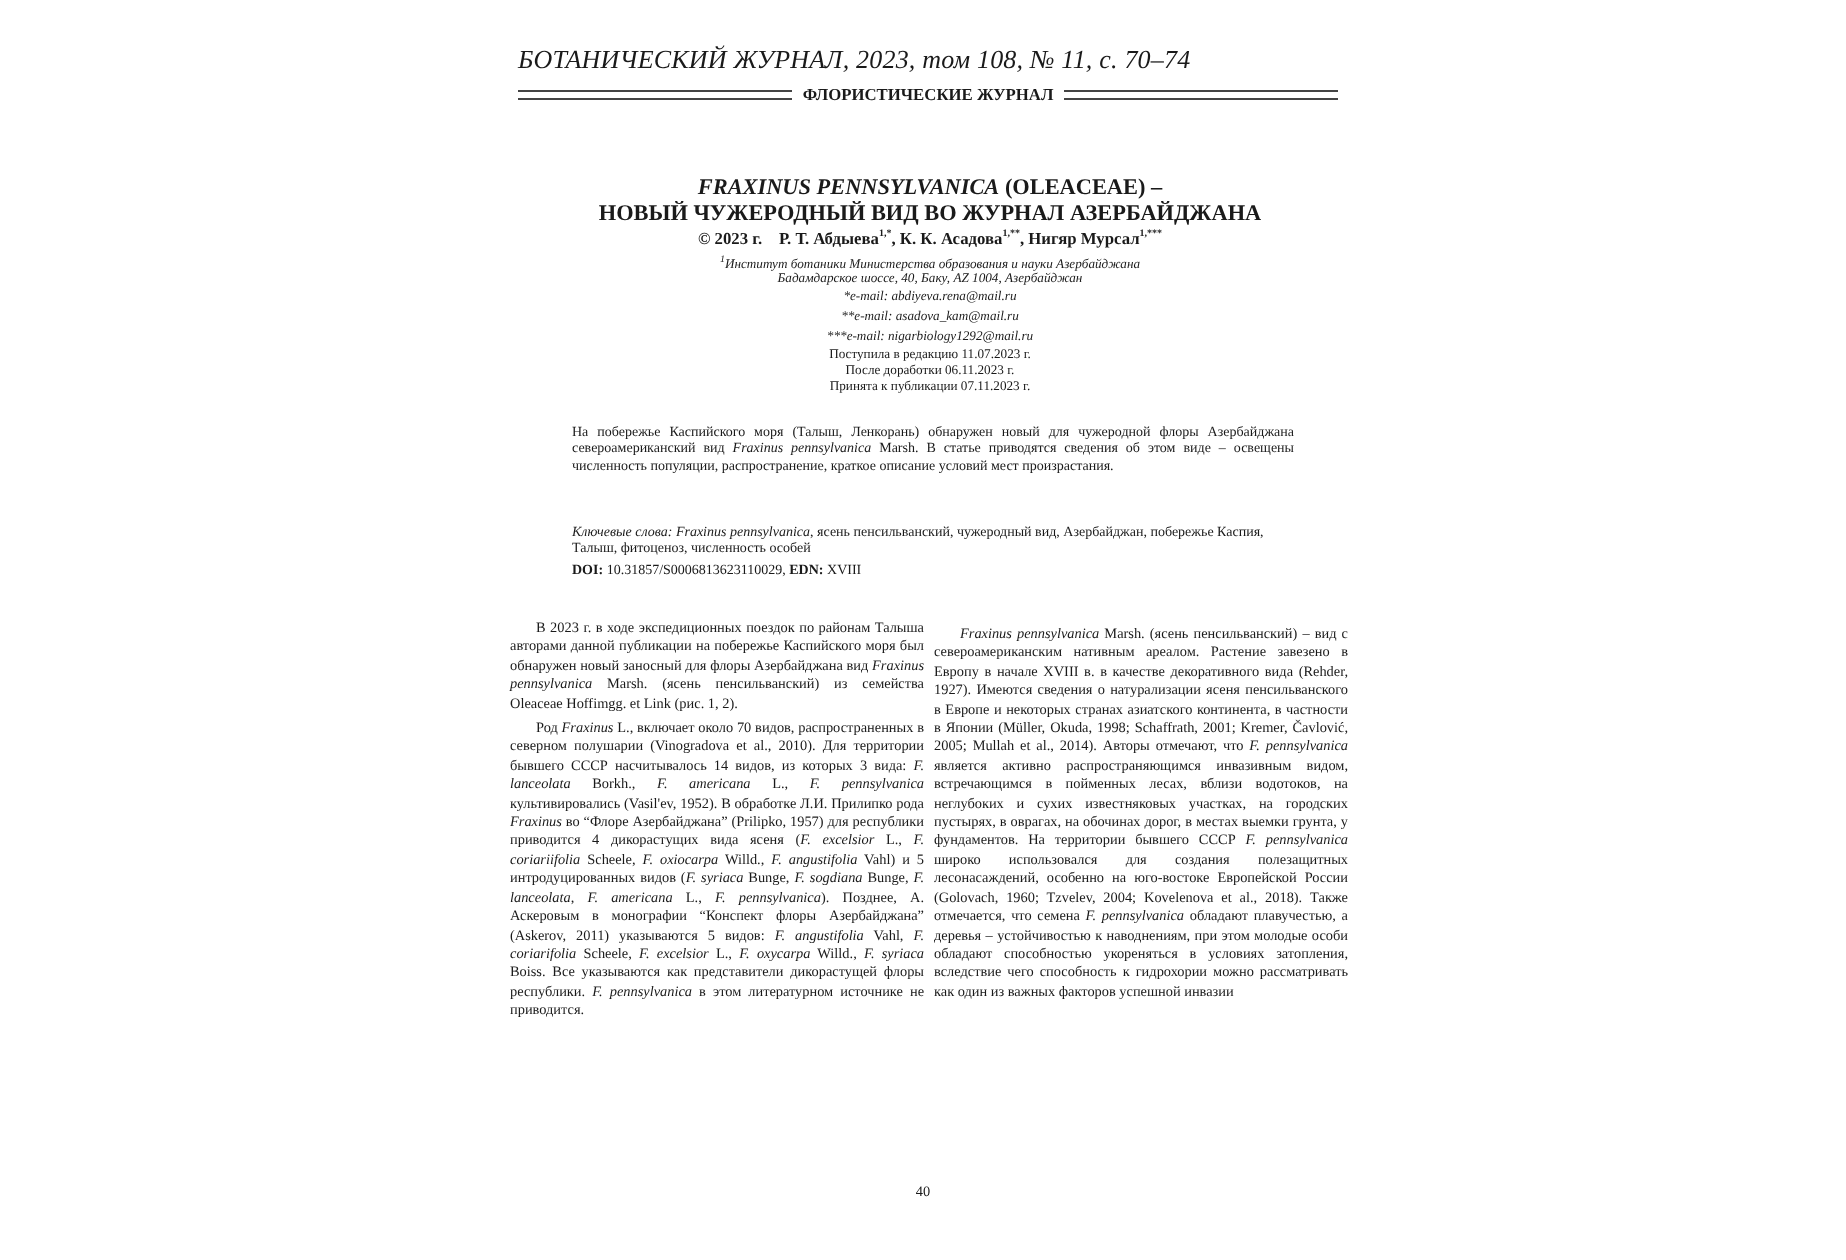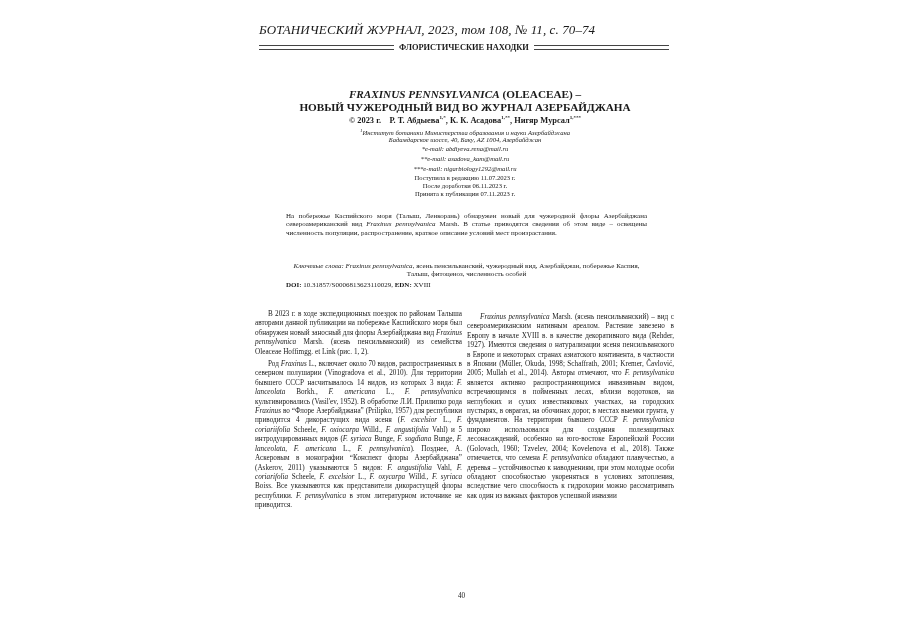--- a/index.html
+++ b/index.html
@@ -12,40 +12,40 @@
   .section-title { font-weight:bold; font-size:8.4px; padding:0 5px; white-space:nowrap; }
   .title { position:absolute; left:250px; width:430px; text-align:center; font-weight:bold; font-size:11.2px; line-height:13px; }
   .title1 { top:88px; }
   .title2 { top:101px; }
   .title1 .it { font-style:italic; }
   .authors { position:absolute; left:250px; width:430px; top:115px; text-align:center; font-weight:bold; font-size:8.4px; }
   .authors sup { font-size:5px; }
   .center-line { position:absolute; left:250px; width:430px; text-align:center; font-size:6.6px; line-height:8.4px; }
   .it { font-style:italic; }
   .abstract { position:absolute; left:286px; top:212px; width:361px; font-size:7px; line-height:8.4px; text-align:justify; }
-  .keywords { position:absolute; left:286px; top:262px; width:361px; font-size:7px; line-height:8.4px;text-align:center; }
+  .keywords { position:absolute; left:286px; top:262px; width:361px; font-size:7px; line-height:8.4px; }
   .doi { position:absolute; left:286px; top:281px; font-size:7px; }
   .doi b { font-weight:bold; }
   .col { position:absolute; top:310px; width:207px; font-size:7.2px; line-height:9.4px; text-align:justify; }
   .col-left { left:255px; }
   .col-right { left:467px; }
   .col p { margin:0; }
   .col p.indent { text-indent:13px; }
   .col p.gap { margin-top:3px; }
   .page-number { position:absolute; left:0; width:923px; top:592px; text-align:center; font-size:7.2px; }
 </style>
 </head>
 <body>
 
 <div class="page">
   <div class="running-head">БОТАНИЧЕСКИЙ ЖУРНАЛ, 2023, том 108, № 11, с. 70–74</div>
 
   <div class="section-head">
     <div class="rule"></div>
-    <div class="section-title">ФЛОРИСТИЧЕСКИЕ НАХОДКИ</div>
+    <div class="section-title">ФЛОРИСТИЧЕСКИЕ ЖУРНАЛ</div>
     <div class="rule"></div>
   </div>
 
   <div class="title title1"><span class="it">FRAXINUS PENNSYLVANICA</span><span> (OLEACEAE) –</span></div>
   <div class="title title2">НОВЫЙ ЧУЖЕРОДНЫЙ ВИД ВО ЖУРНАЛ АЗЕРБАЙДЖАНА</div>
 
   <div class="authors">
     <span>© 2023 г.</span>&nbsp;&nbsp;&nbsp;
     <span><span>Р. Т. Абдыева</span><sup>1,*</sup></span>,
     <span><span>К. К. Асадова</span><sup>1,**</sup></span>,

